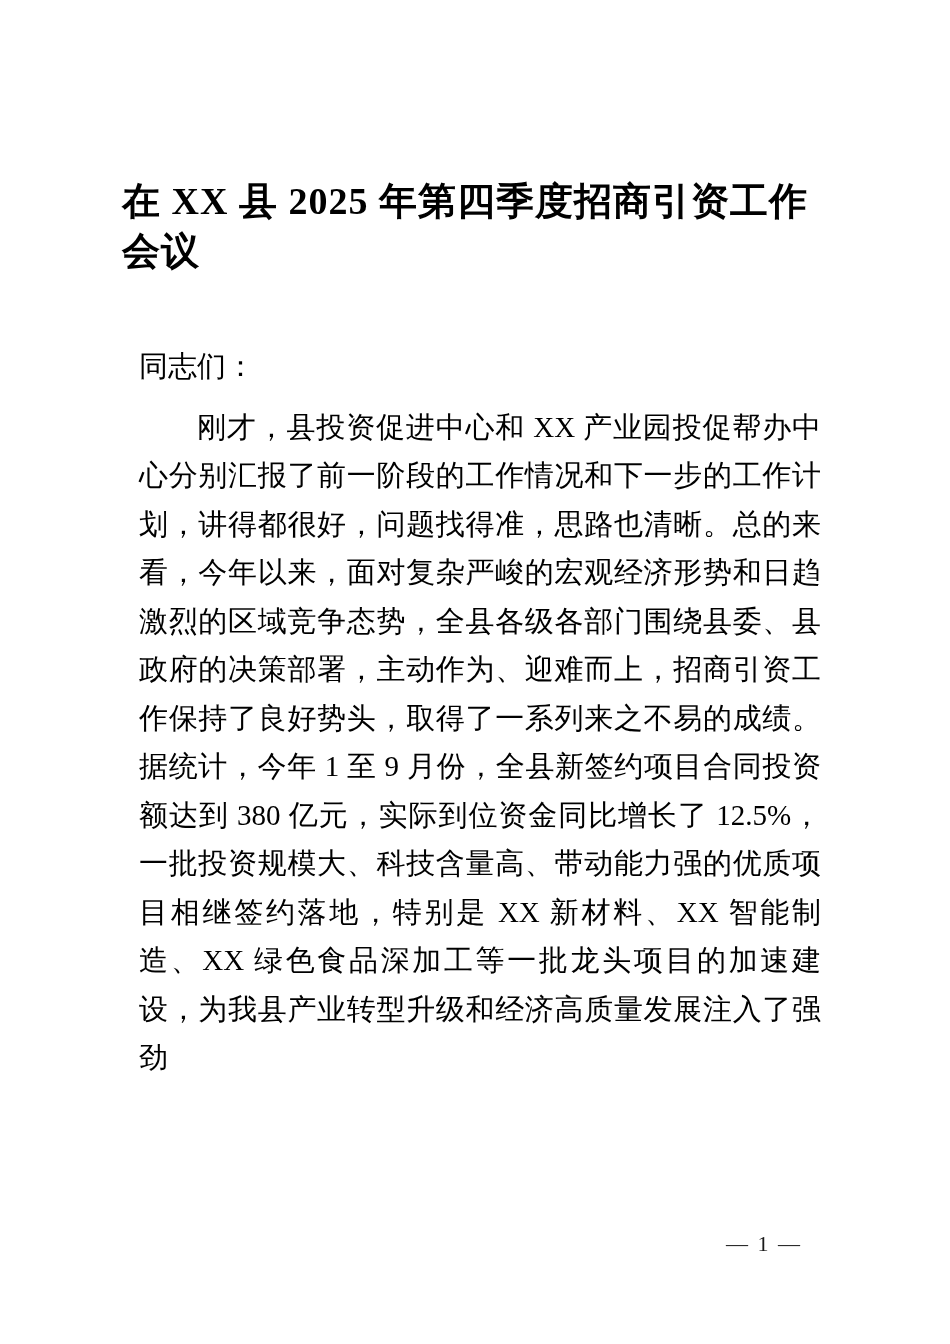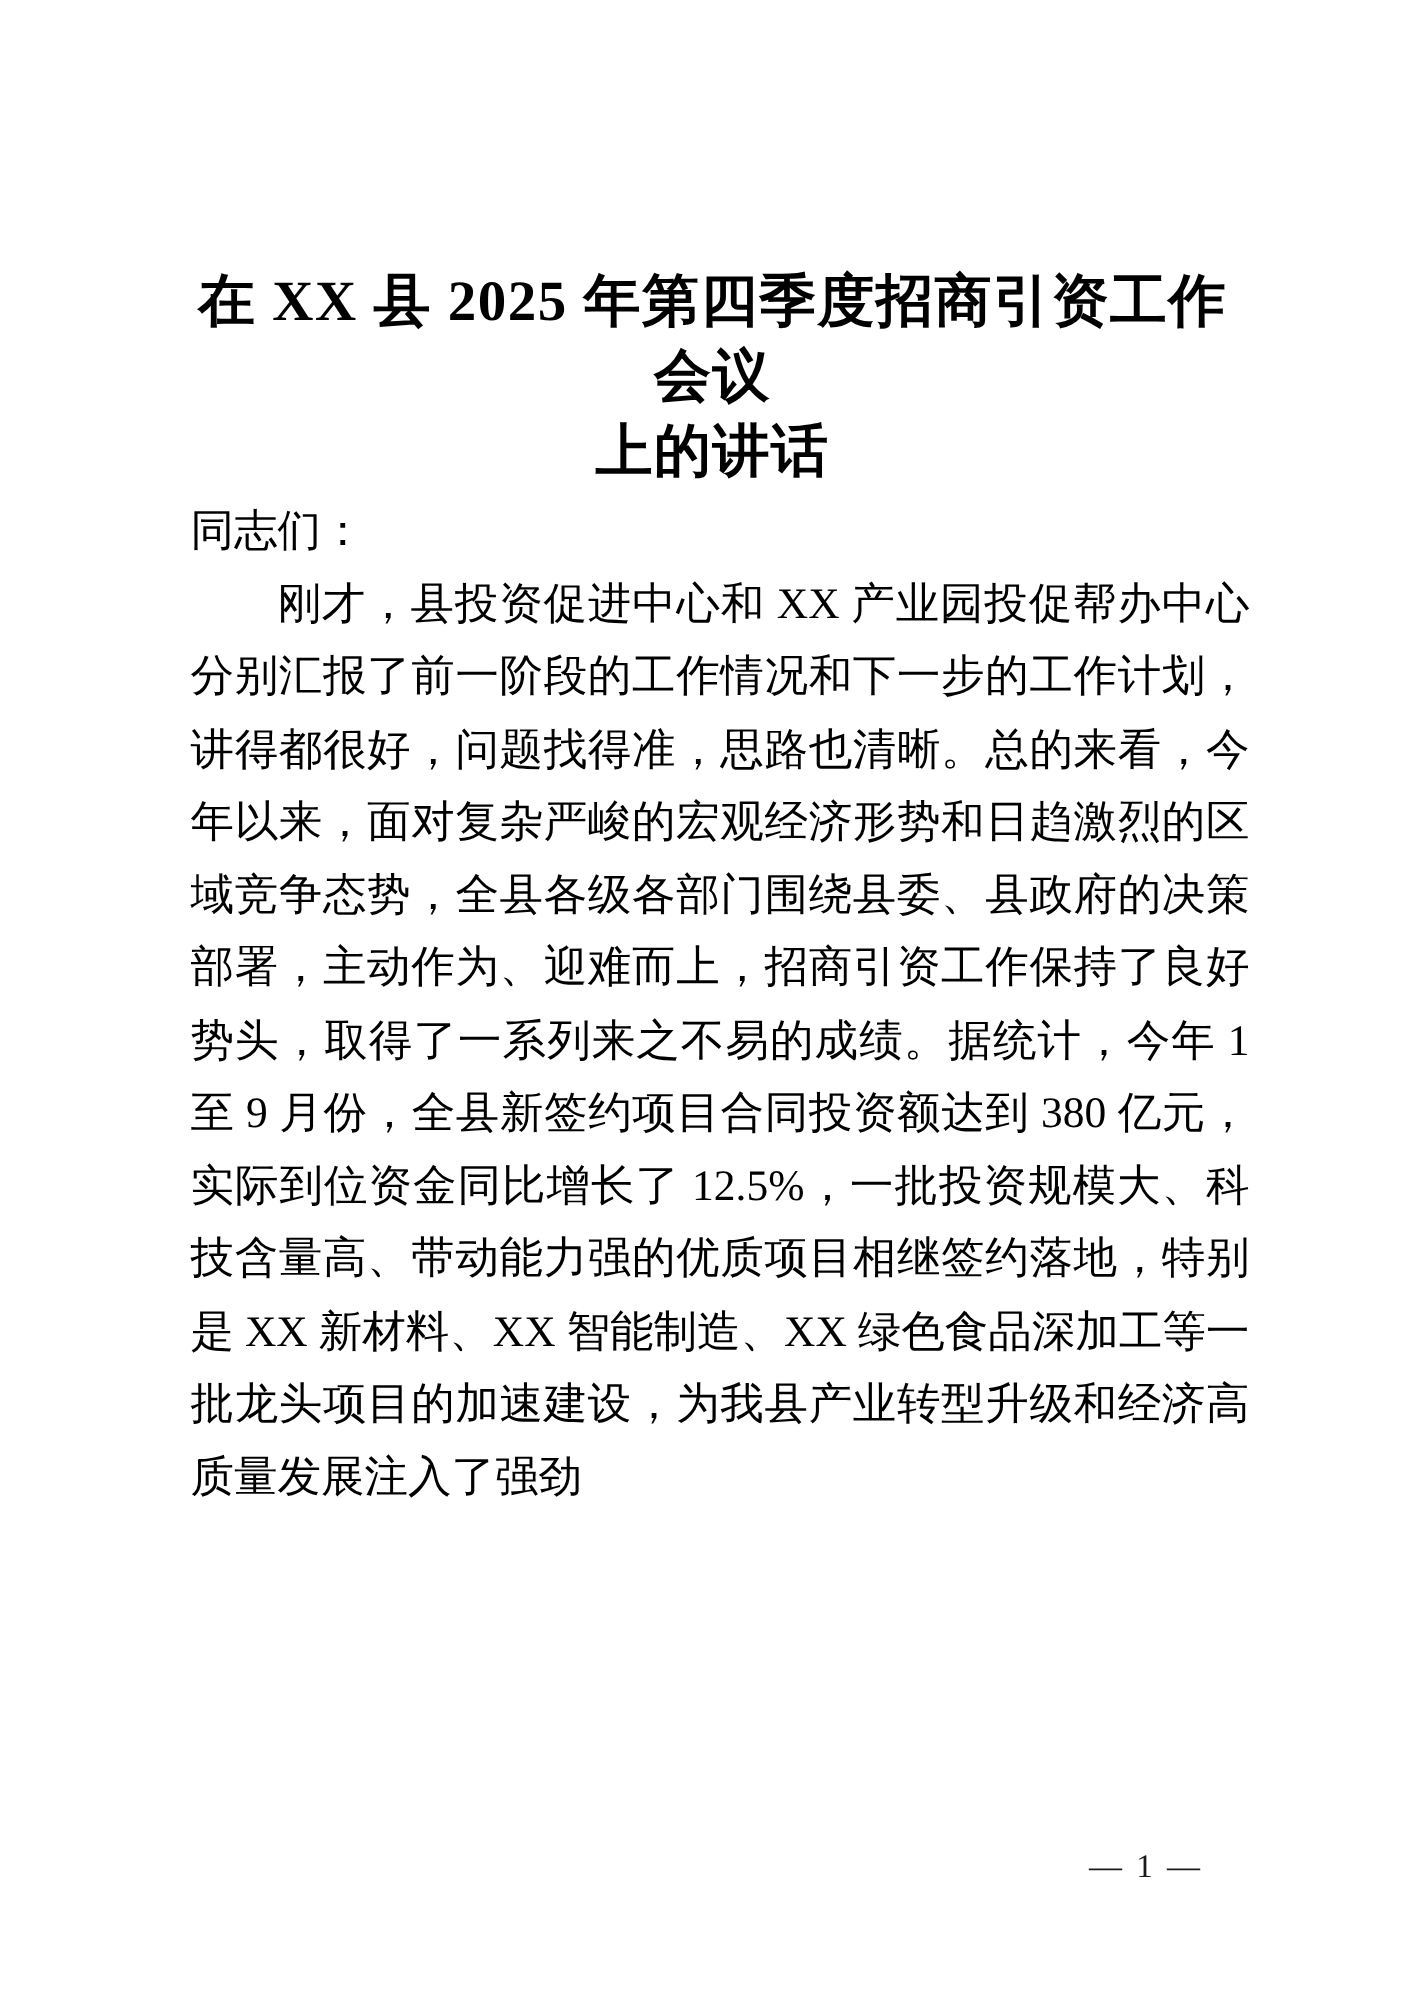--- a/index.html
+++ b/index.html
@@ -15,42 +15,42 @@
     color: #000000;
     font-family: "Liberation Serif", serif;
     overflow: hidden;
   }
   .doc-title {
     position: absolute;
     top: 176px;
     left: 122px;
     width: 706px;
     margin: 0;
-    text-align: center;
+    text-align: left;
     font-size: 38px;
     line-height: 50px;
     font-weight: 700;
     font-family: "Liberation Serif", serif;
     letter-spacing: 1px;
   }
   .doc-title .title-line {
     display: block;
   }
   .doc-body {
     position: absolute;
     top: 330px;
     left: 127px;
     width: 706px;
     font-size: 29px;
     line-height: 48.5px;
     text-align: justify;
     text-justify: inter-character;
   }
   .doc-body p {
-    margin: 0;
+    margin: 12px;
     padding: 0;
   }
   .doc-body p.indent {
     text-indent: 2em;
   }
   .page-footer {
     position: absolute;
     top: 1230px;
     right: 148px;
     font-size: 22px;
@@ -60,21 +60,20 @@
     font-family: "Liberation Serif", serif;
   }
 </style>
 </head>
 <body>
 
 <div class="page">
 
   <h1 class="doc-title">
     <span class="title-line">在 XX 县 2025 年第四季度招商引资工作会议</span>
-    <span class="title-line">上的讲话</span>
   </h1>
 
   <div class="doc-body">
     <p class="salutation">同志们：</p>
     <p class="indent">刚才，县投资促进中心和 XX 产业园投促帮办中心分别汇报了前一阶段的工作情况和下一步的工作计划，讲得都很好，问题找得准，思路也清晰。总的来看，今年以来，面对复杂严峻的宏观经济形势和日趋激烈的区域竞争态势，全县各级各部门围绕县委、县政府的决策部署，主动作为、迎难而上，招商引资工作保持了良好势头，取得了一系列来之不易的成绩。据统计，今年 1 至 9 月份，全县新签约项目合同投资额达到 380 亿元，实际到位资金同比增长了 12.5%，一批投资规模大、科技含量高、带动能力强的优质项目相继签约落地，特别是 XX 新材料、XX 智能制造、XX 绿色食品深加工等一批龙头项目的加速建设，为我县产业转型升级和经济高质量发展注入了强劲</p>
   </div>
 
   <div class="page-footer">— 1 —</div>
 
 </div>

